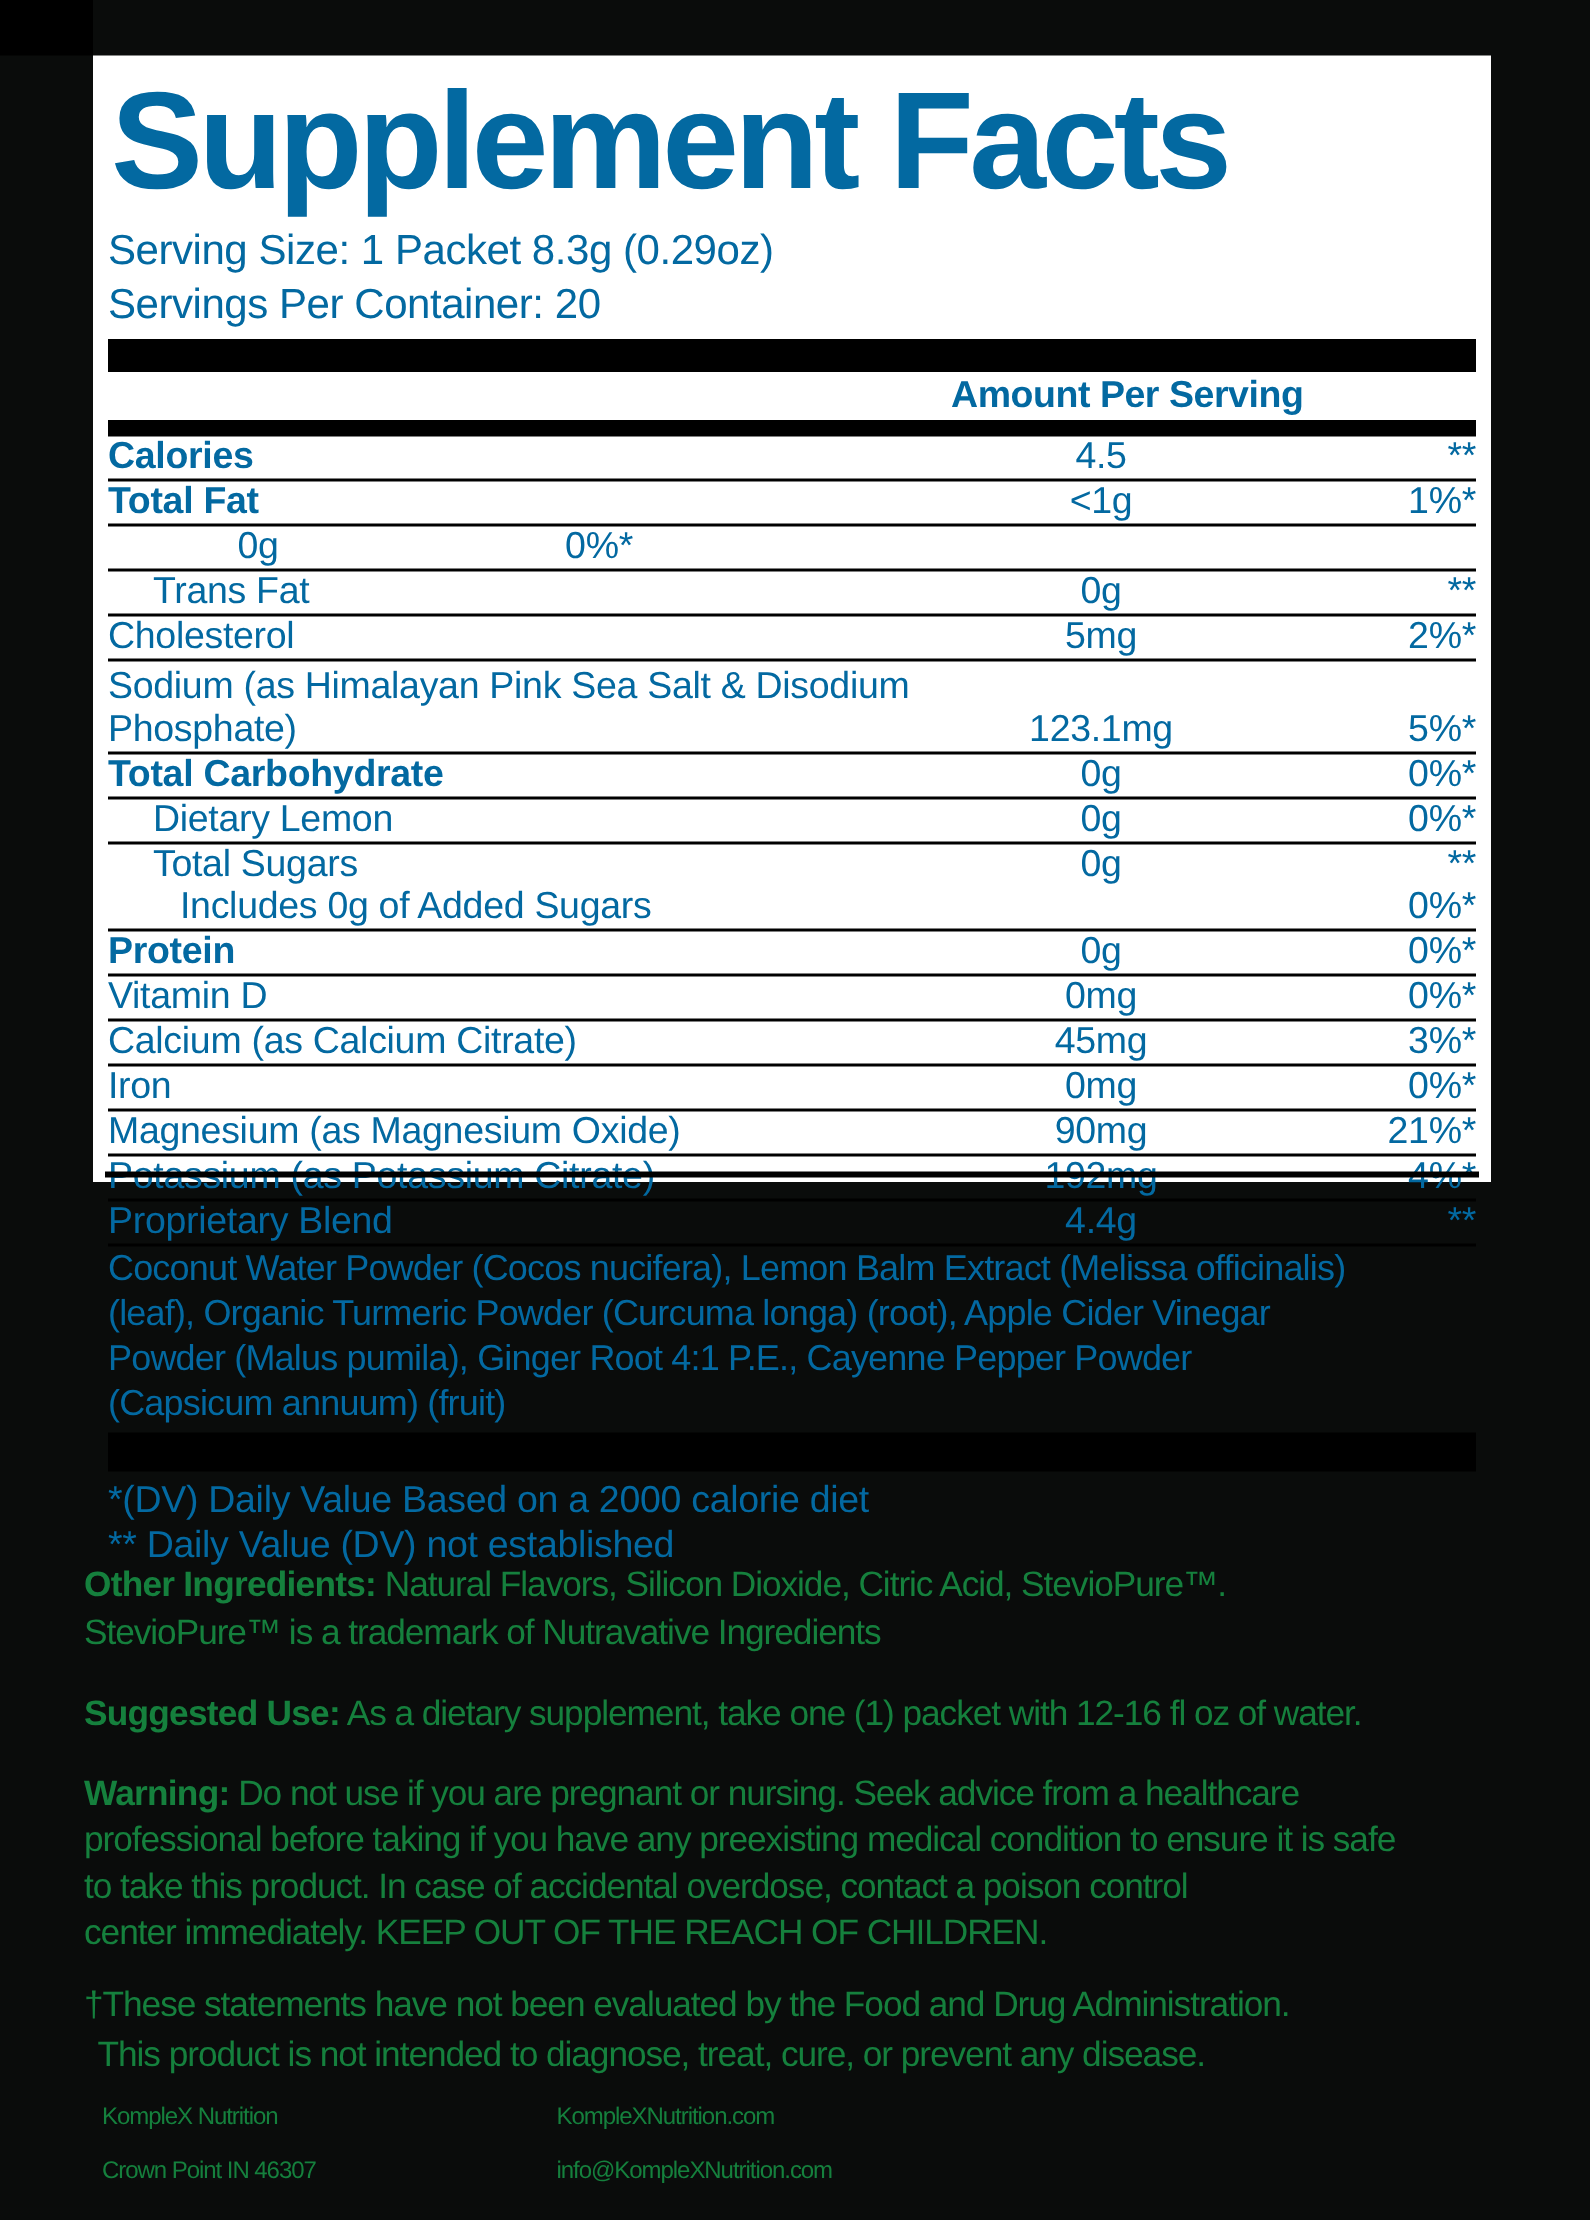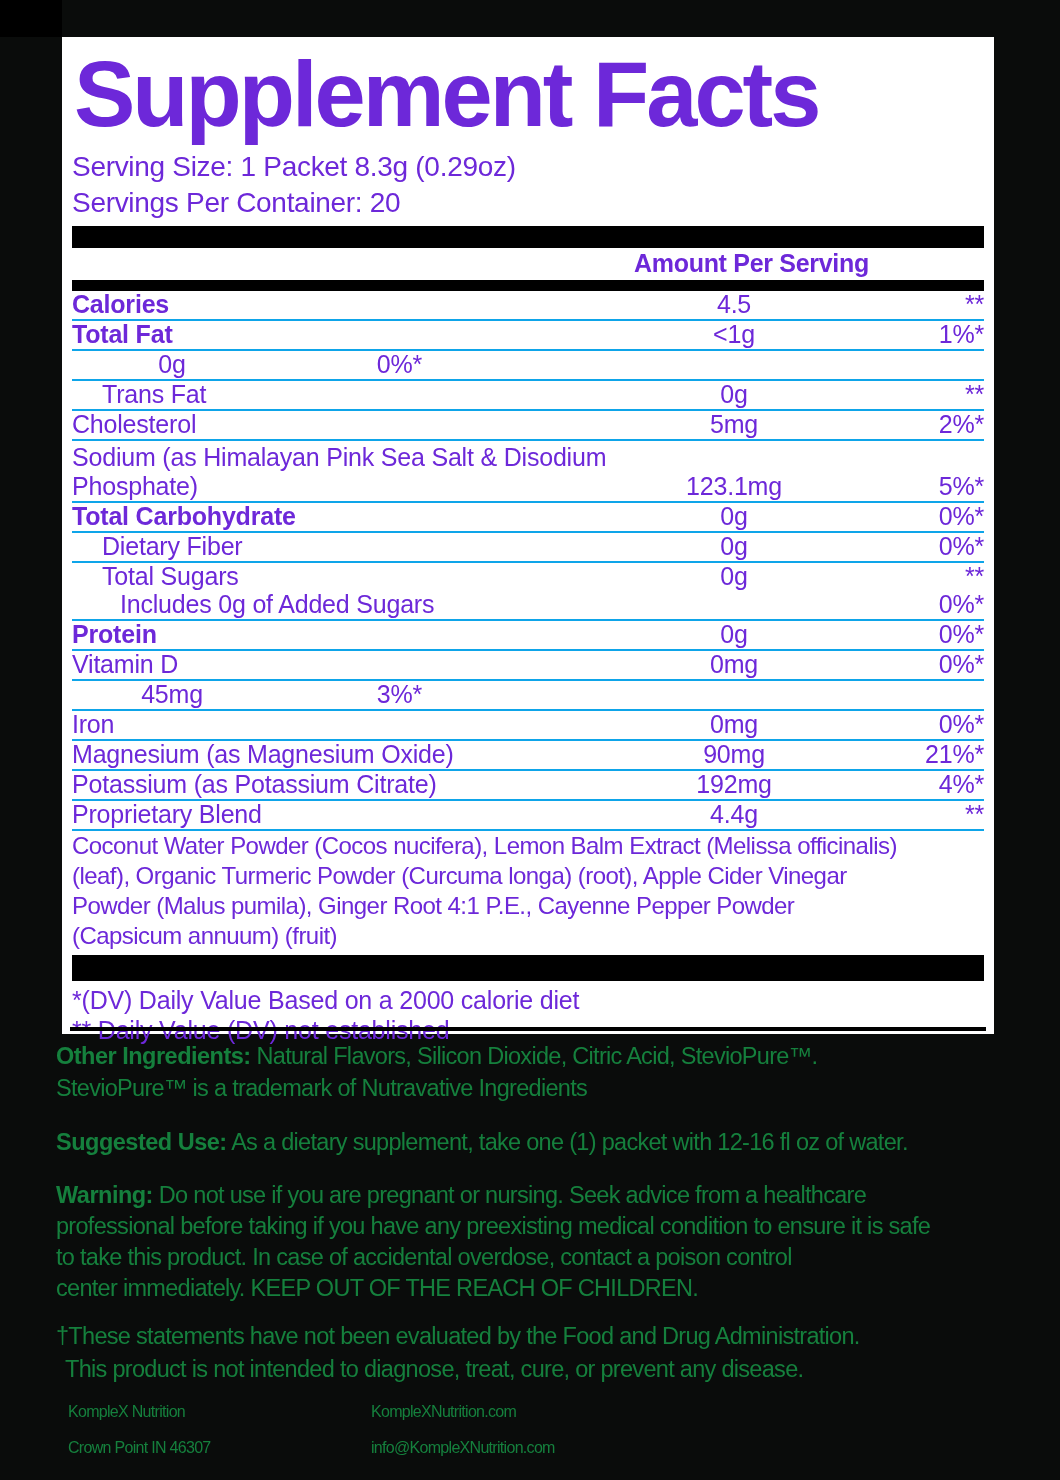--- a/index.html
+++ b/index.html
@@ -6,40 +6,40 @@
   body{
     width:1060px;height:1480px;position:relative;
     background:#0a0c0b;
     font-family:"Liberation Sans", sans-serif;
     overflow:hidden;
   }
   .corner-block{position:absolute;left:0;top:0;width:62px;height:37px;background:#000;}
 
   
   .panel{
-    position:absolute;left:62px;top:37px;width:932px;height:997px;
-    background:#ffffff;color:#6d28d9;box-sizing:border-box;
+    position:absolute;left:62px;top:37px;width:932px;height:751px;
+    background:#ffffff;color:#0369a1;box-sizing:border-box;
     padding:0 10px;
   }
   .facts-title{
     font-weight:bold;font-size:92px;letter-spacing:-3px;line-height:1.04;
     margin:10px 0 6px 2px;white-space:nowrap;
   }
   .serving-line{font-size:28px;line-height:36px;letter-spacing:-0.3px;}
   .bar{background:#000;}
   .bar-1{height:22px;margin-top:5px;}
   .bar-2{height:11px;}
   .bar-3{height:26px;margin-top:4px;}
 
   .header-row{display:flex;align-items:center;height:32px;font-size:25px;}
   .header-row .amt{font-weight:bold;letter-spacing:-0.3px;}
 
   .frow{
     display:flex;align-items:center;height:30px;box-sizing:border-box;
-    border-bottom:2px solid #0ea5e9;font-size:25px;letter-spacing:-0.2px;
+    border-bottom:2px solid #000000;font-size:25px;letter-spacing:-0.2px;
   }
   .frow.nosep{border-bottom:0;height:28px;}
   .frow.bold .lab{font-weight:bold;}
   .lab{flex:1;white-space:nowrap;}
   .ind1{padding-left:30px;}
   .ind2{padding-left:48px;}
   .amt{width:200px;text-align:center;white-space:nowrap;}
   .dv{width:150px;text-align:right;white-space:nowrap;}
 
   .frow.two-line{display:block;height:62px;}
@@ -120,21 +120,21 @@
           <span class="amt">123.1mg</span>
           <span class="dv">5%*</span>
         </div>
       </div>
       <div class="frow bold">
         <span class="lab">Total Carbohydrate</span>
         <span class="amt">0g</span>
         <span class="dv">0%*</span>
       </div>
       <div class="frow">
-        <span class="lab ind1">Dietary Fiber</span>
+        <span class="lab ind1">Dietary Lemon</span>
         <span class="amt">0g</span>
         <span class="dv">0%*</span>
       </div>
       <div class="frow nosep">
         <span class="lab ind1">Total Sugars</span>
         <span class="amt">0g</span>
         <span class="dv">**</span>
       </div>
       <div class="frow">
         <span class="lab ind2">Includes 0g of Added Sugars</span>
@@ -145,20 +145,21 @@
         <span class="lab">Protein</span>
         <span class="amt">0g</span>
         <span class="dv">0%*</span>
       </div>
       <div class="frow">
         <span class="lab">Vitamin D</span>
         <span class="amt">0mg</span>
         <span class="dv">0%*</span>
       </div>
       <div class="frow">
+        <span class="lab">Calcium (as Calcium Citrate)</span>
         <span class="amt">45mg</span>
         <span class="dv">3%*</span>
       </div>
       <div class="frow">
         <span class="lab">Iron</span>
         <span class="amt">0mg</span>
         <span class="dv">0%*</span>
       </div>
       <div class="frow">
         <span class="lab">Magnesium (as Magnesium Oxide)</span>

